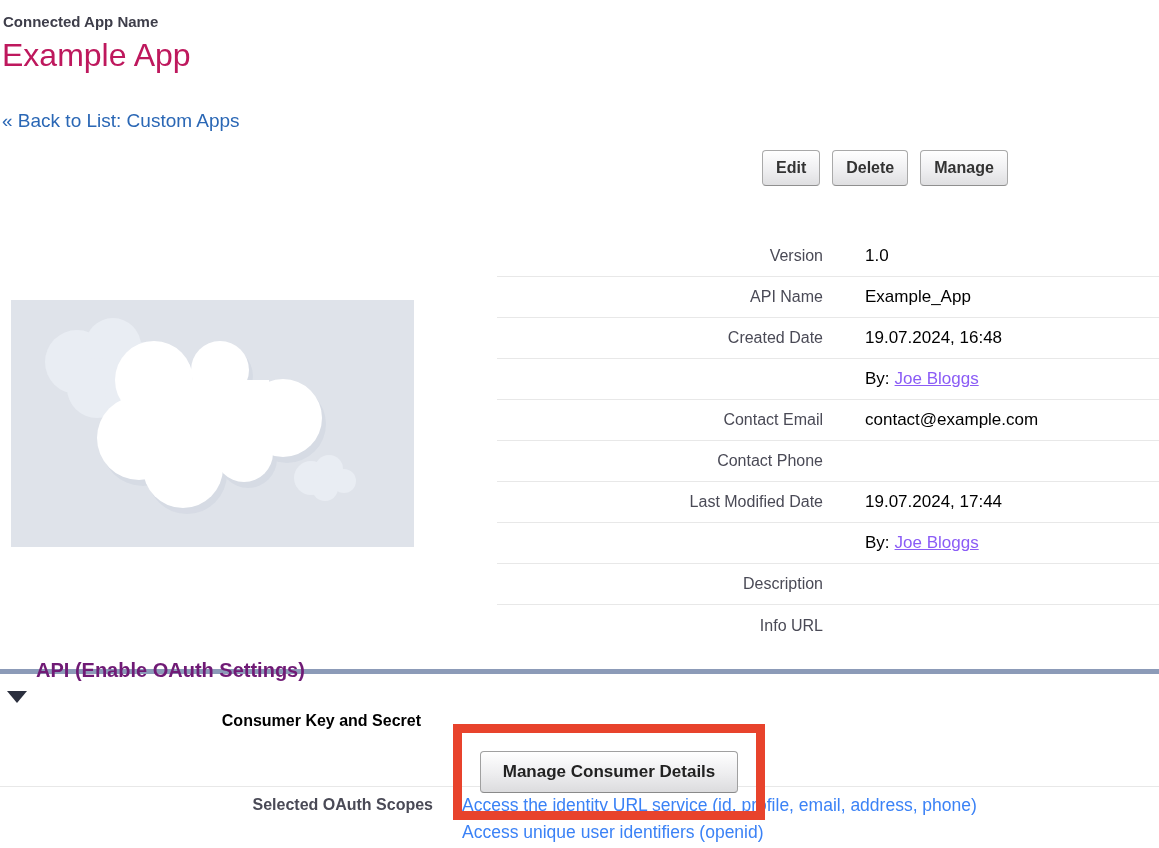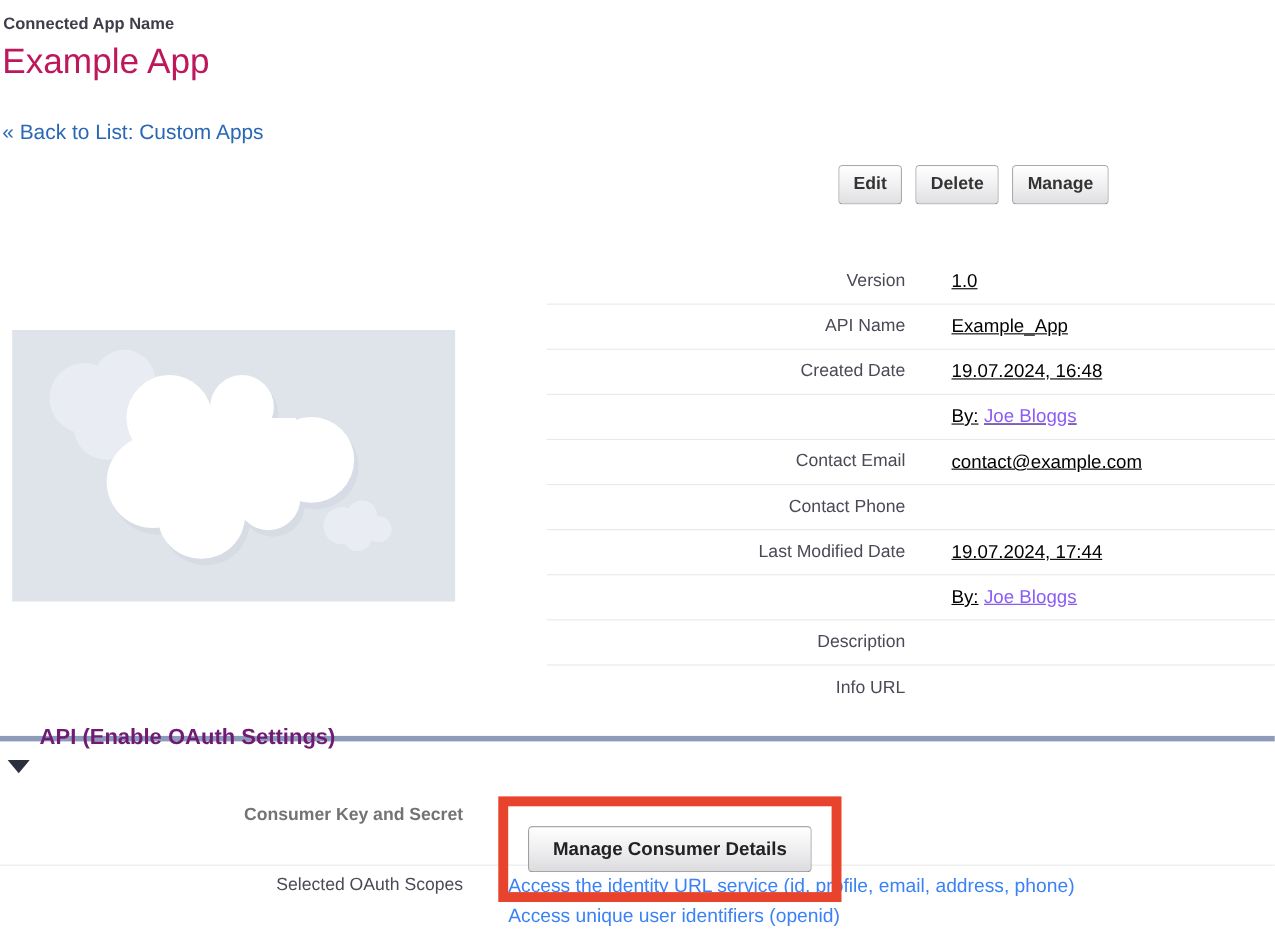--- a/index.html
+++ b/index.html
@@ -25,36 +25,36 @@
   .app-logo { position:absolute; left:11px; top:300px; width:403px; height:247px; }
 
   
   .detail-table { position:absolute; left:497px; top:236px; width:662px; }
   .detail-row { display:flex; align-items:center; height:41px; border-bottom:1px solid #e8e8e8; }
   .detail-row.last { border-bottom:none; }
   .detail-label {
     width:326px; text-align:right; font-size:16px; font-weight:normal; color:#4a4a56;
     white-space:nowrap; flex:none;
   }
-  .detail-value { padding-left:42px; font-size:17px; color:#000; white-space:nowrap;text-decoration:underline; }
+  .detail-value { padding-left:42px; font-size:17px; color:#000; white-space:nowrap; }
   .by-prefix { margin-right:5px; }
   .person-link { color:#8b5cf6; text-decoration:underline; cursor:pointer; }
 
   
   .section-divider { position:absolute; left:0; top:669px; width:1159px; height:5px; background:#8c9bb8; }
   .collapse-icon { position:absolute; left:7px; top:691px; width:0; height:0;
     border-left:10px solid transparent; border-right:10px solid transparent;
     border-top:12px solid #2b2f3e; cursor:pointer; }
   .section-title { position:absolute; left:36px; top:659px; font-size:20px; font-weight:bold; color:#701a75; }
 
   
-  .oauth-label-1 { position:absolute; left:0; top:732px; width:421px; text-align:right;
-    font-size:16px; font-weight:bold; color:#737373; }
-  .oauth-label-2 { position:absolute; left:0; top:796px; width:421px; text-align:right;
-    font-size:16px; font-weight:normal; color:#4a4a56; }
+  .oauth-label-1 { position:absolute; left:0; top:712px; width:421px; text-align:right;
+    font-size:16px; font-weight:bold; color:#000000; }
+  .oauth-label-2 { position:absolute; left:12px; top:796px; width:421px; text-align:right;
+    font-size:16px; font-weight:bold; color:#4a4a56; }
   .oauth-separator { position:absolute; left:0; top:786px; width:1159px; height:1px; background:#e8e8e8; }
 
   .highlight-box {
     position:absolute; left:453px; top:724px; z-index:2;
     border:9px solid #e8432c; padding:18px; display:flex; align-items:center; justify-content:center;
     background:transparent;
   }
   .manage-consumer-btn {
     width:258px; height:42px; font-family:"Liberation Sans",sans-serif;
     font-size:17px; font-weight:bold; color:#222;

